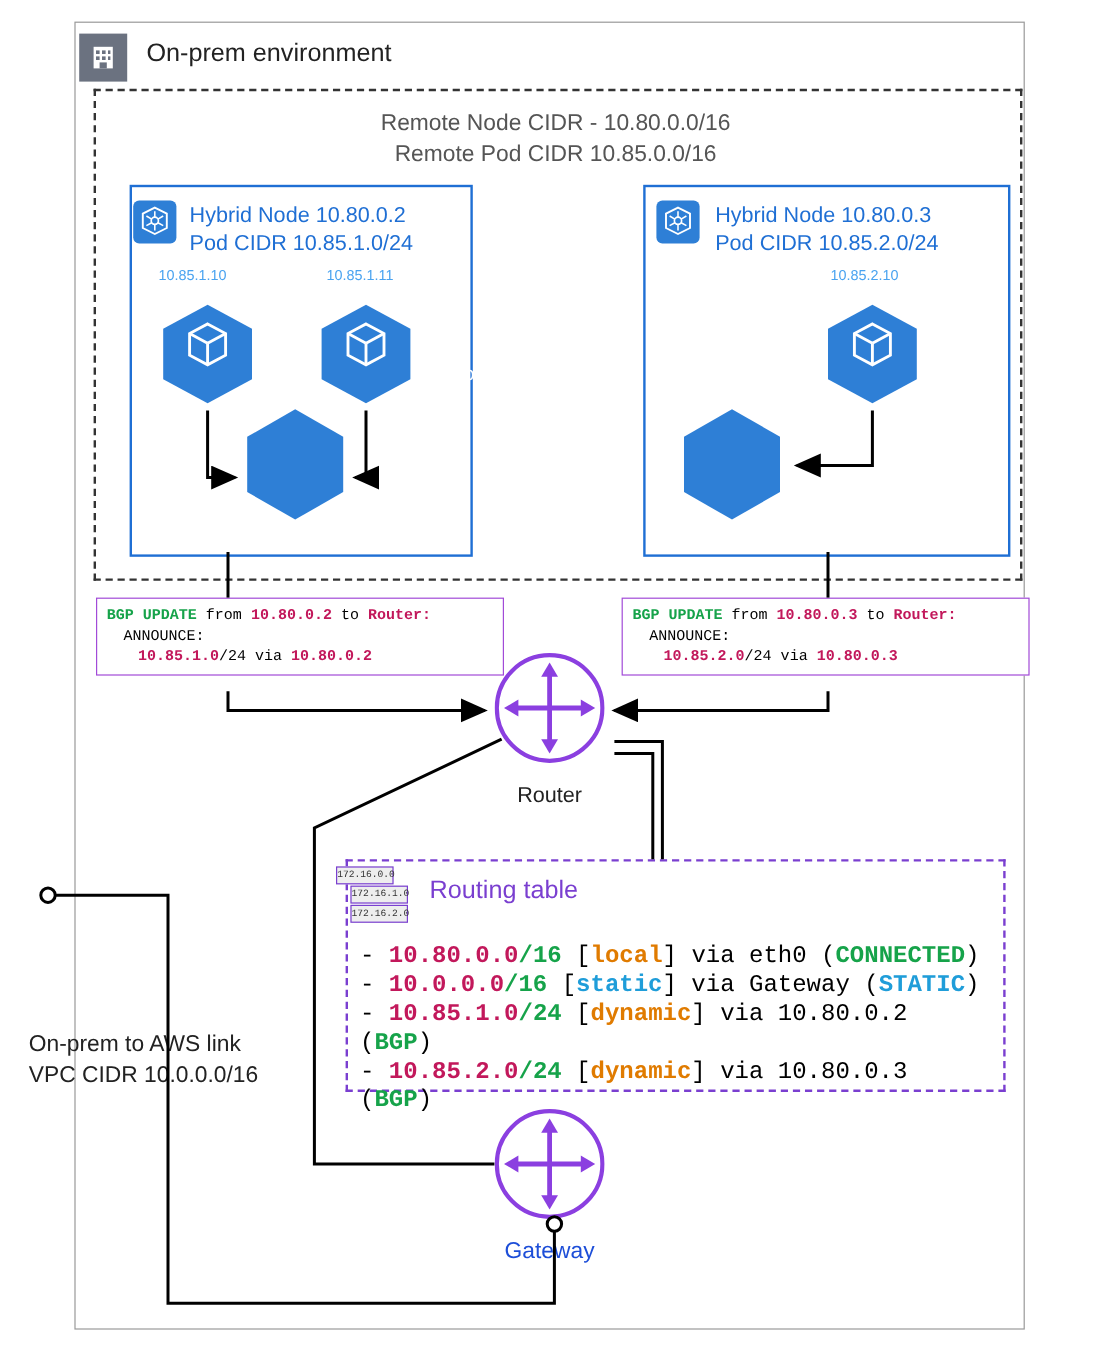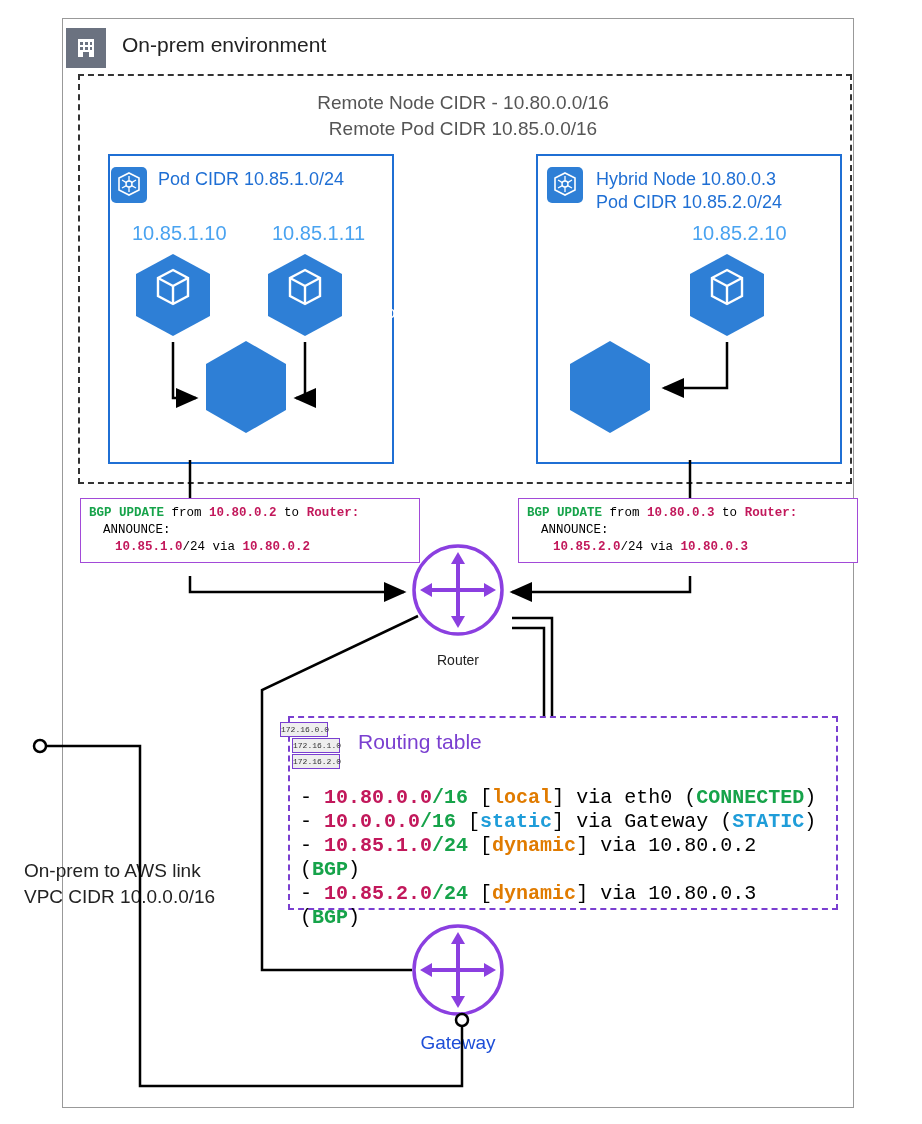--- a/index.html
+++ b/index.html
@@ -20,21 +20,21 @@
   
   .node-box{border:2px solid #1f6fd4;background:#fff;}
   #node1-box{left:108px;top:154px;width:282px;height:306px;}
   #node2-box{left:536px;top:154px;width:302px;height:306px;}
   .node-title{font-size:18px;color:#1f6fd4;line-height:23px;}
   #node1-title{left:158px;top:168px;}
   #node2-title{left:596px;top:168px;}
   .k8s-badge{width:38px;height:38px;}
   #node1-badge{left:110px;top:166px;}
   #node2-badge{left:546px;top:166px;}
-  .pod-ip{font-size:20px;color:#4aa3f0;}
+  .pod-ip{font-size:12px;color:#4aa3f0;}
   #pod1-ip{left:132px;top:222px;}
   #pod2-ip{left:272px;top:222px;}
   #pod3-ip{left:692px;top:222px;}
 
   .hexpod{width:86px;height:86px;}
   #pod1{left:130px;top:252px;}
   #pod2{left:262px;top:252px;}
   #pod3{left:684px;top:252px;}
   .pod-label{position:absolute;width:86px;text-align:center;top:52px;color:#fff;font-size:16px;}
 
@@ -51,21 +51,21 @@
   .ip{color:#c2185b;font-weight:bold;}
   .rt{color:#c2185b;font-weight:bold;margin-top:36px;}
   .plain{color:#000;}
   .ind{padding-left:14px;}
   .ind2{padding-left:26px;}
 
   
   .router-ico{width:92px;height:92px;}
   #router1{left:412px;top:544px;}
   #router2{left:412px;top:924px;}
-  #router1-label{left:412px;top:652px;width:92px;text-align:center;font-size:14px;color:#222;}
+  #router1-label{left:412px;top:652px;width:92px;text-align:center;font-size:18px;color:#222;}
   #gateway-label{left:392px;top:1032px;width:132px;text-align:center;font-size:19px;color:#1d4ed8;}
 
   
   #rt-box{left:288px;top:716px;width:546px;height:190px;border:2px dashed #7a3fd0;}
   #rt-title{left:358px;top:730px;font-size:21px;color:#7a3fd0;}
   .rt-chip{position:absolute;width:46px;height:13px;border:1px solid #7a3fd0;background:#eee;font-family:"Liberation Mono",monospace;font-size:8px;color:#333;text-align:center;line-height:13px;}
   #chip1{left:280px;top:722px;text-align:right;}
   #chip2{left:292px;top:738px;}
   #chip3{left:292px;top:754px;}
   #rt-rows{left:300px;top:786px;width:520px;font-family:"Liberation Mono",monospace;font-size:20px;line-height:24px;}
@@ -113,20 +113,21 @@
       <circle cx="19" cy="18" r="3" fill="none" stroke="#ffffff" stroke-width="1.4"></circle>
       <line x1="19" y1="10" x2="19" y2="15" stroke="#ffffff" stroke-width="1.3"></line>
       <line x1="19" y1="21" x2="19" y2="26" stroke="#ffffff" stroke-width="1.3"></line>
       <line x1="12" y1="14" x2="16.4" y2="16.6" stroke="#ffffff" stroke-width="1.3"></line>
       <line x1="26" y1="14" x2="21.6" y2="16.6" stroke="#ffffff" stroke-width="1.3"></line>
       <line x1="12" y1="22" x2="16.4" y2="19.6" stroke="#ffffff" stroke-width="1.3"></line>
       <line x1="26" y1="22" x2="21.6" y2="19.6" stroke="#ffffff" stroke-width="1.3"></line>
     </svg>
   </div>
   <div class="abs node-title" id="node1-title">
+    <div>Hybrid Node 10.80.0.2</div>
     <div>Pod CIDR 10.85.1.0/24</div>
   </div>
   <div class="abs pod-ip" id="pod1-ip">10.85.1.10</div>
   <div class="abs pod-ip" id="pod2-ip">10.85.1.11</div>
 
   <div class="abs hexpod" id="pod1">
     <svg width="86" height="86" viewBox="0 0 86 86">
       <polygon points="43,2 80,22 80,64 43,84 6,64 6,22" fill="#2e7fd6"></polygon>
       <g fill="none" stroke="#ffffff" stroke-width="2.4">
         <polygon points="43,18 58,26 58,44 43,52 28,44 28,26"></polygon>

